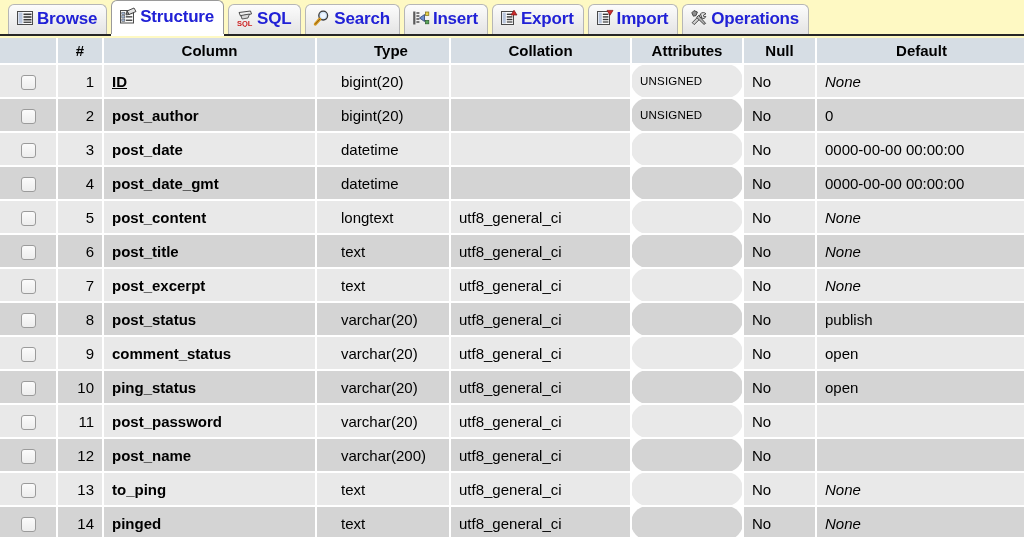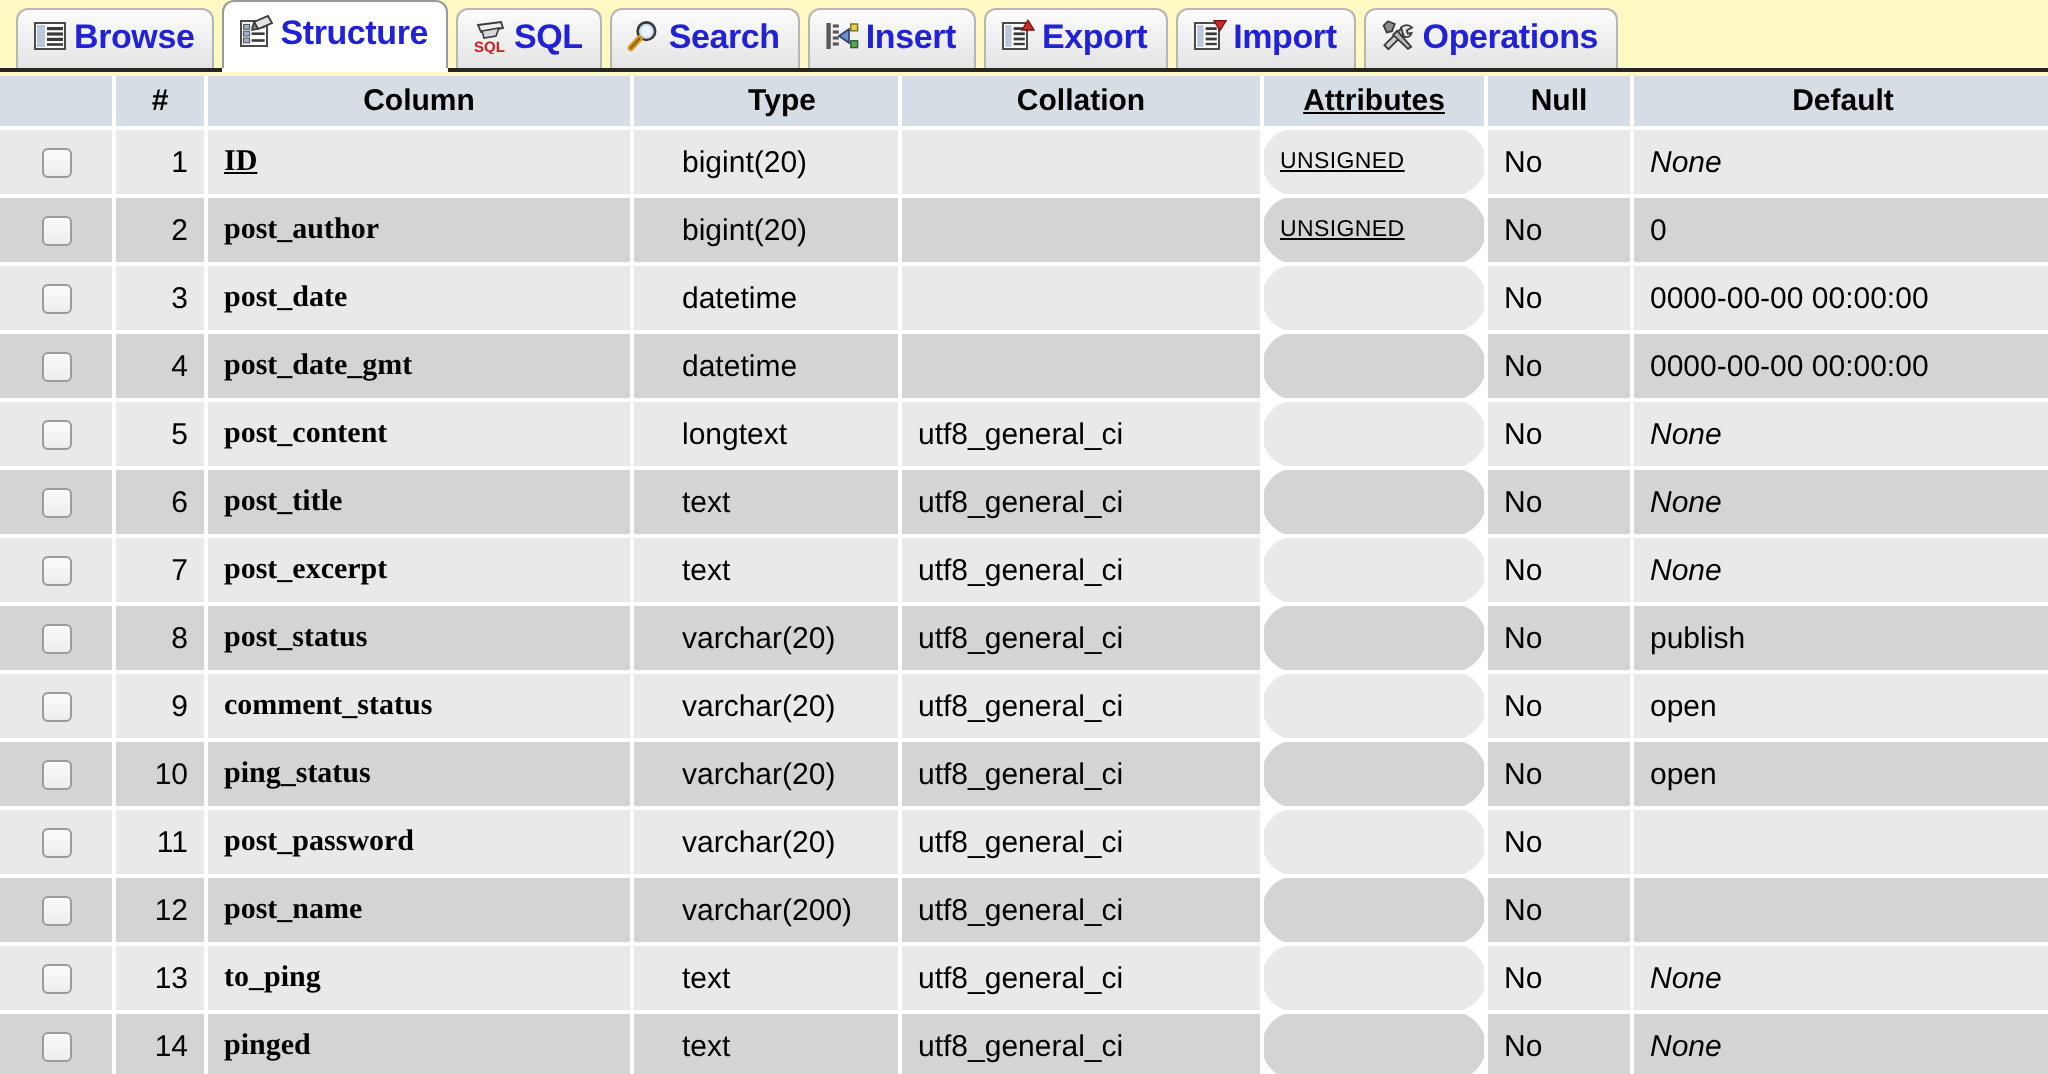--- a/index.html
+++ b/index.html
@@ -104,41 +104,40 @@
   table.structure td.c-check { width: 57px; }
   table.structure th.c-num,
   table.structure td.c-num { width: 46px; }
   table.structure th.c-col,
   table.structure td.c-col { width: 213px; }
   table.structure th.c-type,
   table.structure td.c-type { width: 134px; padding-left: 24px; }
   table.structure th.c-coll,
   table.structure td.c-coll { width: 181px; }
   table.structure th.c-attr,
-  table.structure td.c-attr { width: 112px; text-decoration: underline; }
+  table.structure td.c-attr { width: 112px; }
   table.structure th.c-null,
   table.structure td.c-null { width: 73px; }
   table.structure th.c-def,
   table.structure td.c-def { width: 211px; }
 
   tr.r-odd td { background: #e9e9e9; }
   tr.r-even td { background: #d4d4d4; }
 
   td.c-check { text-align: center; }
   td.c-num {
     text-align: right;
     padding-right: 10px;
     font-size: 15px;
     color: #000;
   }
   td.c-col {
     font-weight: bold;
     font-size: 15px;
     padding-left: 12px;
-    font-family: Liberation Serif, serif;
   }
   td.c-col .pk {
     text-decoration: underline;
   }
   td.c-type { padding-left: 10px; }
   td.c-coll { padding-left: 10px; }
   td.c-attr {
     font-size: 11.5px;
     padding-left: 10px;
     letter-spacing: 0.2px;

